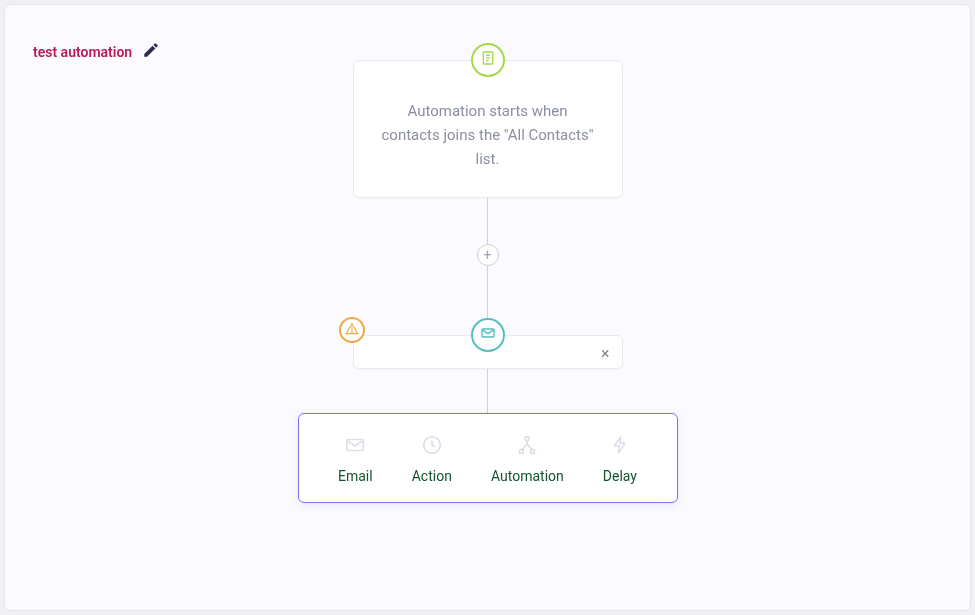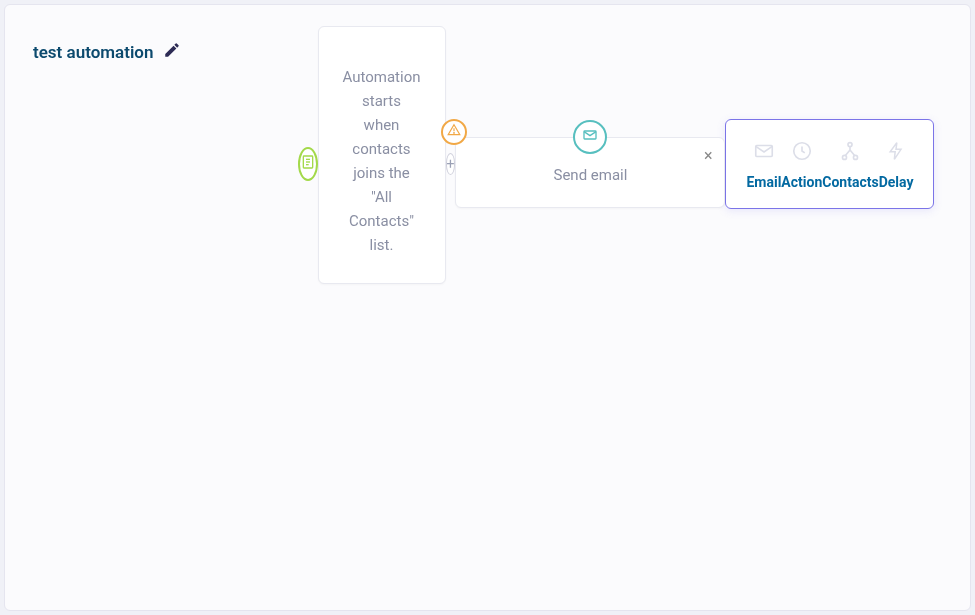--- a/index.html
+++ b/index.html
@@ -27,35 +27,35 @@
     }
     .title-bar {
       position: absolute;
       top: 36px;
       left: 28px;
       display: flex;
       align-items: center;
       gap: 10px;
     }
     .title-text {
-      color: #0c4a6e;
+      color: #be185d;
       font-weight: 600;
-      font-size: 17px;
+      font-size: 14px;
     }
     .edit-icon {
       color: #2d2b55;
       cursor: pointer;
     }
     .flow {
       position: absolute;
       left: 50%;
       top: 38px;
       transform: translateX(-50%);
       display: flex;
-      flex-direction: row;
+      flex-direction: column;
       align-items: center;
       width: 380px;
     }
     .node-badge {
       width: 34px;
       height: 34px;
       border-radius: 50%;
       display: flex;
       align-items: center;
       justify-content: center;
@@ -168,22 +168,22 @@
       gap: 12px;
       cursor: pointer;
     }
     .tool-icon {
       color: #dcdee8;
       height: 22px;
       display: flex;
       align-items: center;
     }
     .tool-label {
-      color: #0369a1;
-      font-weight: 700;
+      color: #14532d;
+      font-weight: 400;
       font-size: 14px;
     }
   </style>
 </head>
 <body>
 
 <div class="canvas">
 
   <div class="title-bar">
     <span class="title-text">test automation</span>
@@ -227,21 +227,20 @@
       <div class="node-badge badge-teal">
         <span>
           <svg width="16" height="16" viewBox="0 0 24 24" fill="none" stroke="currentColor" stroke-width="2">
             <rect x="3" y="6" width="18" height="12" rx="1"></rect>
             <path d="M3 7l9 6 9-6"></path>
           </svg>
         </span>
       </div>
       <div class="card">
         <span class="close-btn">×</span>
-        <div class="card-text card-small" style="padding-top:10px;padding-bottom:20px;">Send email</div>
       </div>
     </div>
 
     <div class="connector connector-3"></div>
 
     <div class="toolbox">
       <div class="tool-item">
         <span class="tool-icon">
           <svg width="22" height="22" viewBox="0 0 24 24" fill="none" stroke="currentColor" stroke-width="1.8">
             <rect x="3" y="6" width="18" height="12" rx="1"></rect>
@@ -261,21 +260,21 @@
       </div>
       <div class="tool-item">
         <span class="tool-icon">
           <svg width="22" height="22" viewBox="0 0 24 24" fill="none" stroke="currentColor" stroke-width="1.8">
             <circle cx="12" cy="5" r="2.2"></circle>
             <circle cx="6" cy="19" r="2.2"></circle>
             <circle cx="18" cy="19" r="2.2"></circle>
             <path d="M12 7v4M12 11l-5 6M12 11l5 6"></path>
           </svg>
         </span>
-        <span class="tool-label">Contacts</span>
+        <span class="tool-label">Automation</span>
       </div>
       <div class="tool-item">
         <span class="tool-icon">
           <svg width="20" height="20" viewBox="0 0 24 24" fill="none" stroke="currentColor" stroke-width="1.8">
             <path d="M13 2 L5 13h6l-1 9 8-12h-6l1-8z"></path>
           </svg>
         </span>
         <span class="tool-label">Delay</span>
       </div>
     </div>

